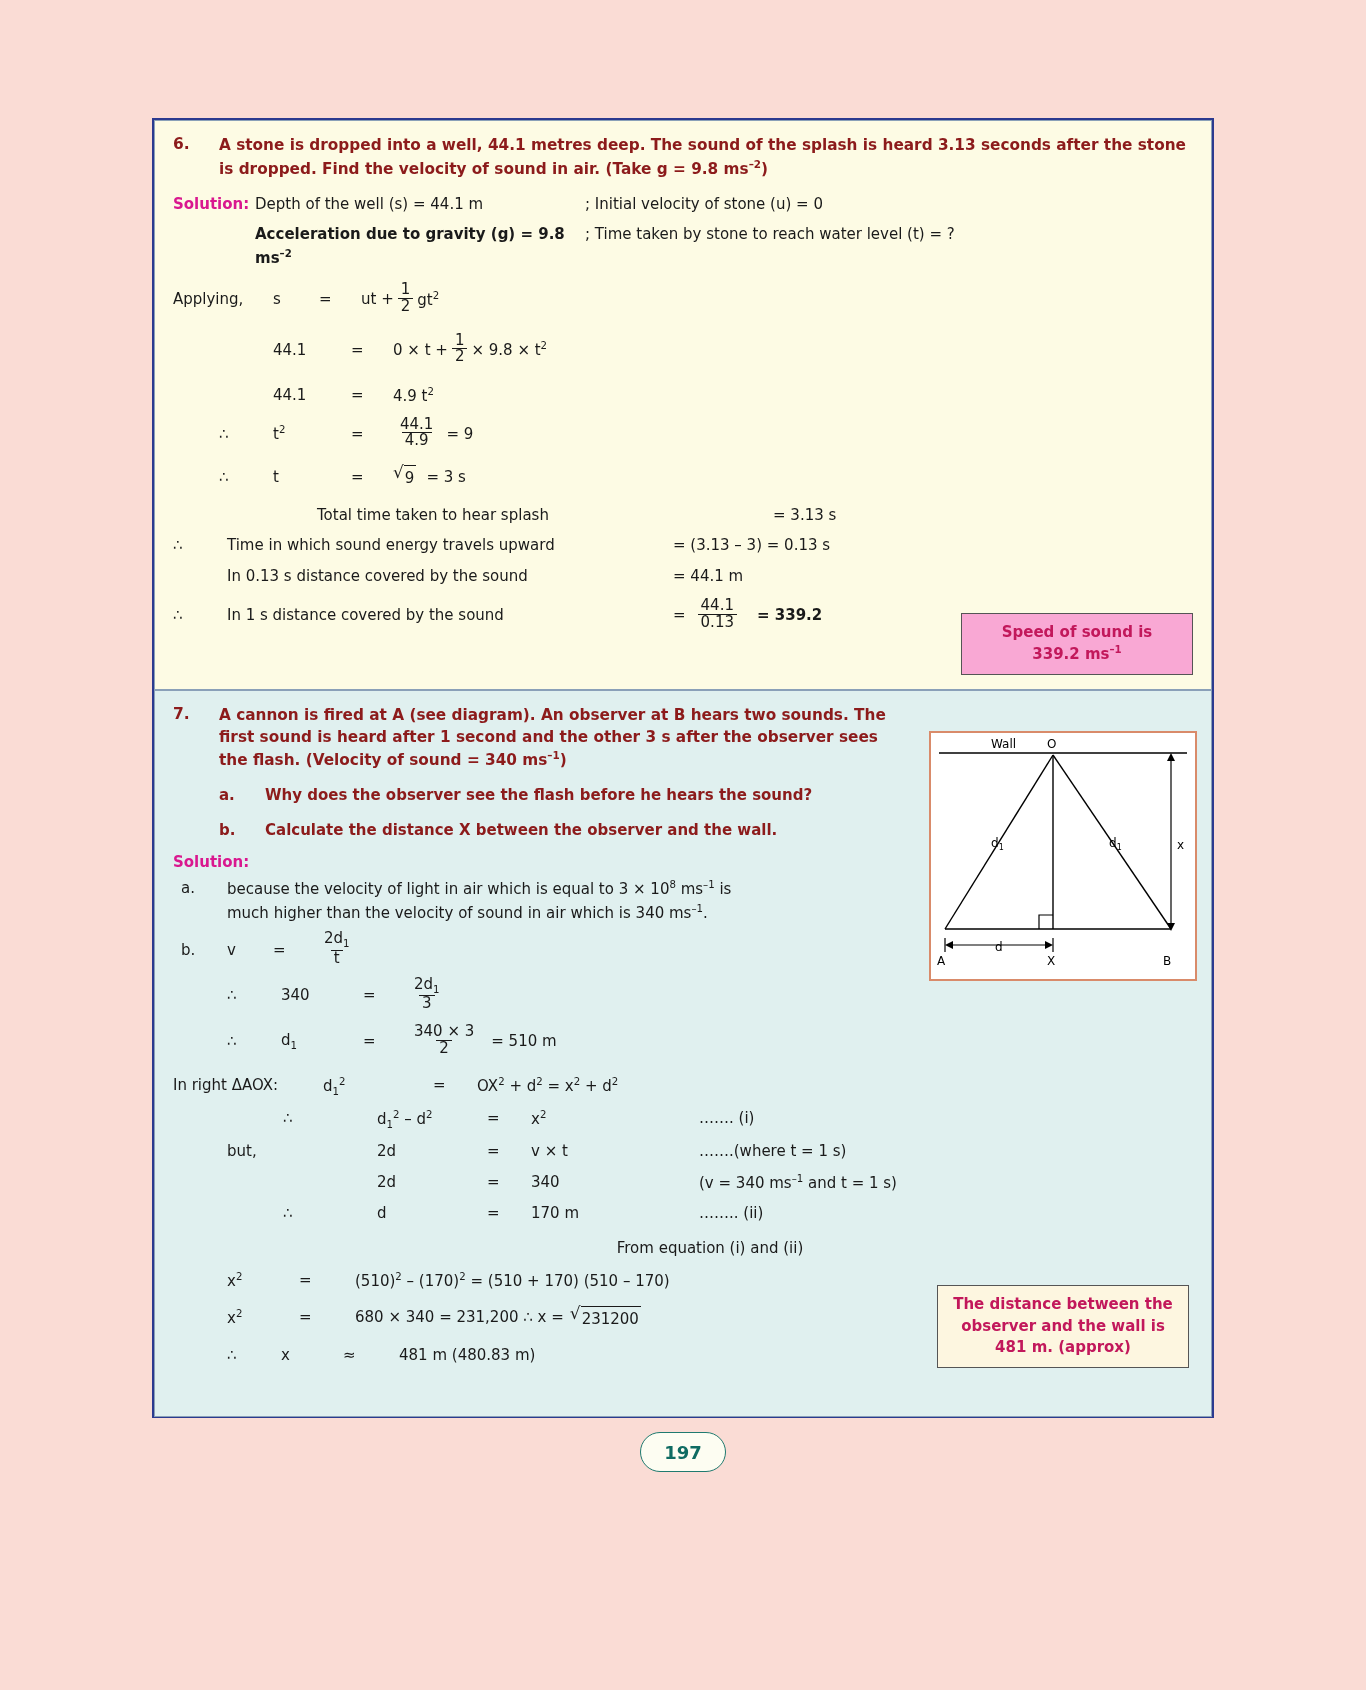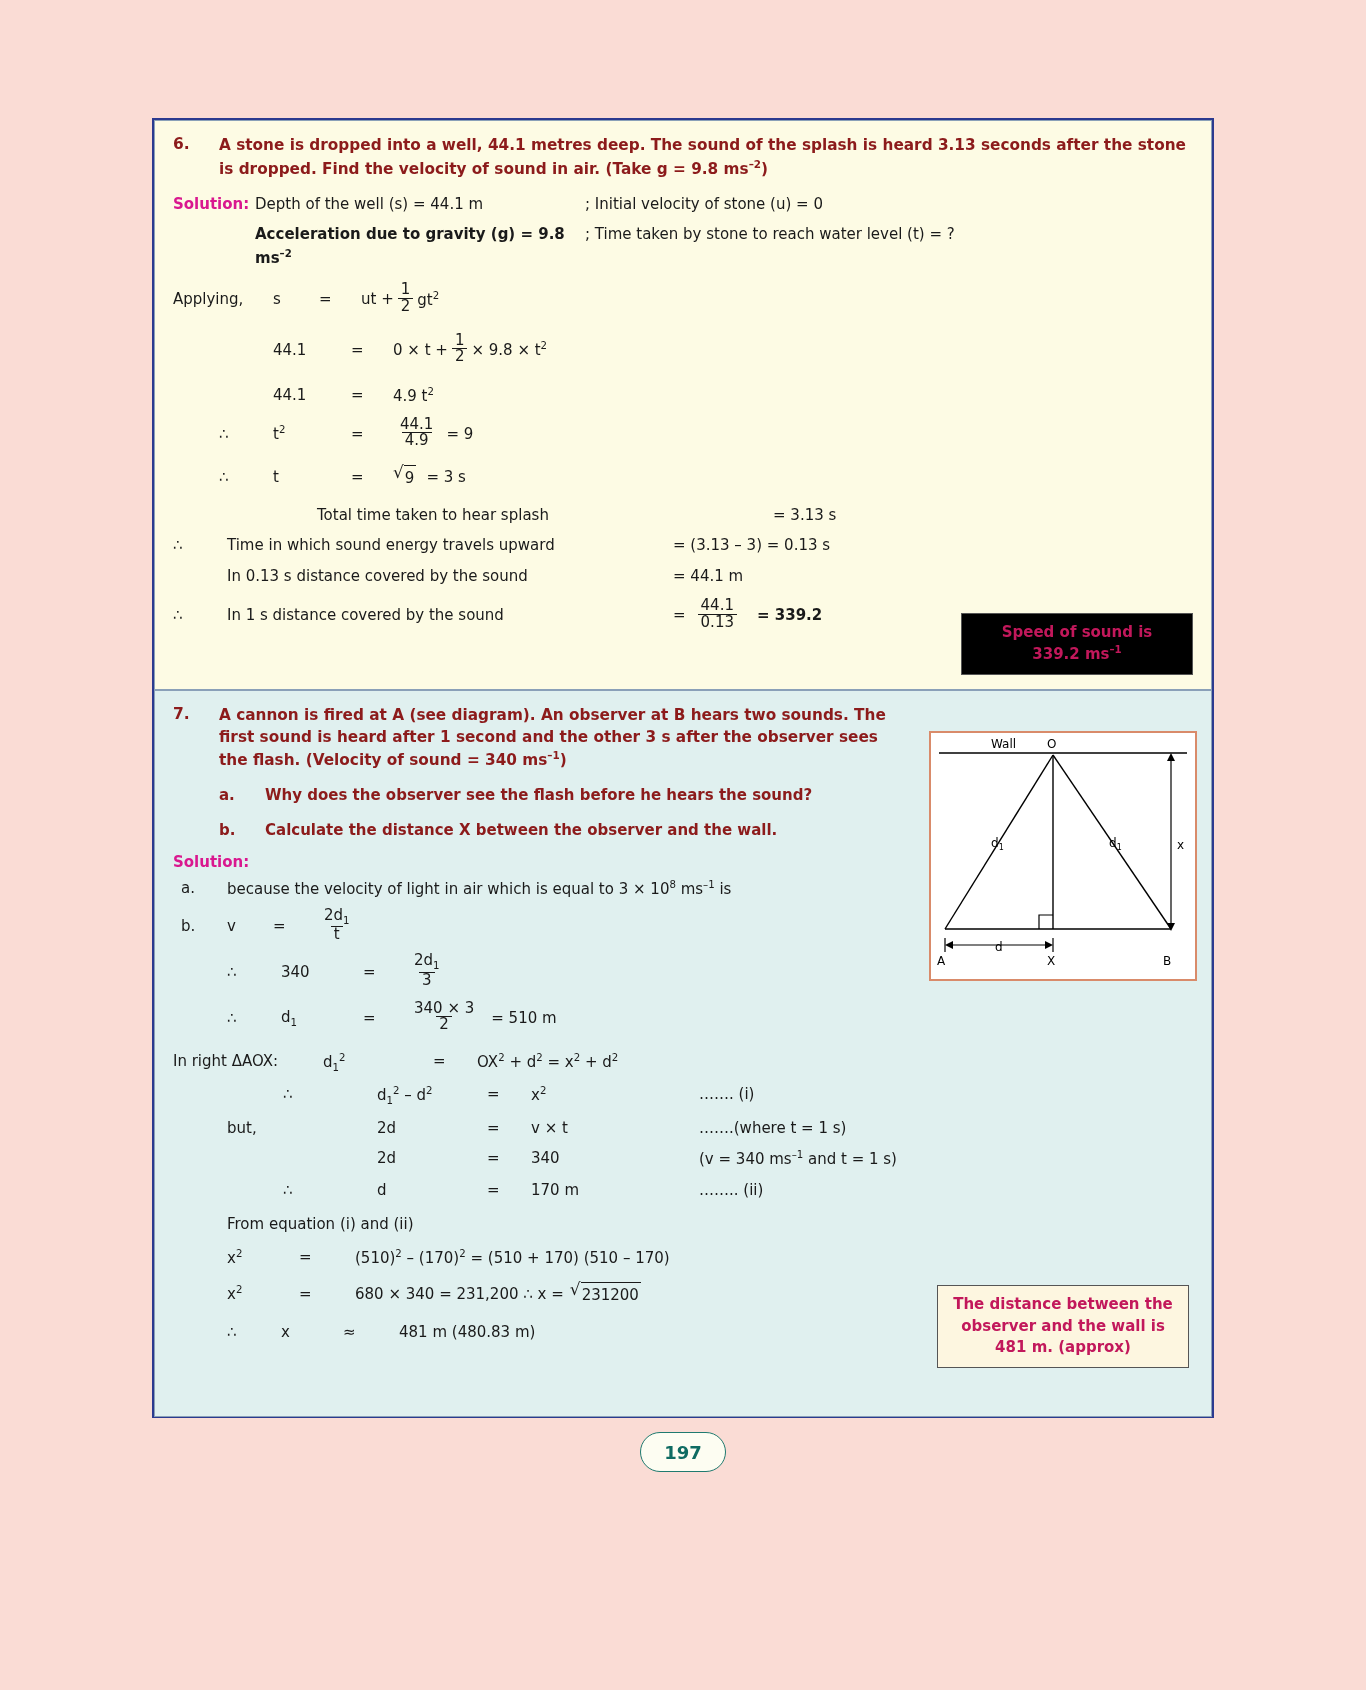--- a/index.html
+++ b/index.html
@@ -88,21 +88,21 @@
   }
   .sqrt .radical { font-size: 17px; line-height: 1; }
   .sqrt .radicand {
     border-top: 1.5px solid #1a1a1a;
     padding: 1px 2px 0 1px;
     margin-top: 1px;
   }
 
   .note-box {
     border: 1px solid #555;
-    background: #000000;
+    background: #f9a8d4;
     color: #c2185b;
     font-weight: bold;
     text-align: center;
     font-size: 15px;
     line-height: 1.45;
     padding: 8px 12px;
     box-sizing: border-box;
   }
   .note-box.pink2 {
     background: #fdf6e0;
@@ -326,20 +326,21 @@
       <div style="width:46px;margin-left:46px;font-weight:bold;color:#8c1b1b;">b.</div>
       <div style="font-weight:bold;color:#8c1b1b;">Calculate the distance X between the observer and the wall.</div>
     </div>
 
     <div class="sol-label" style="margin-top:12px;">Solution:</div>
 
     <div class="row" style="margin-top:6px;">
       <div style="width:46px;margin-left:8px;">a.</div>
       <div style="width:660px;">
         <div>because the velocity of light in air which is equal to 3  ×  10<sup>8</sup> ms<sup>–1</sup> is</div>
+        <div>much higher than the velocity of sound in air which is 340 ms<sup>–1</sup>.</div>
       </div>
     </div>
 
     <div class="row" style="margin-top:8px;align-items:center;">
       <div style="width:46px;margin-left:8px;">b.</div>
       <div style="width:46px;">v</div>
       <div style="width:44px;">=</div>
       <div class="frac">
         <span class="num">2d<sub>1</sub></span>
         <span class="den">t</span>
@@ -400,21 +401,21 @@
     </div>
 
     <div class="row" style="margin-top:8px;">
       <div style="width:150px;margin-left:54px;padding-left:56px;box-sizing:border-box;">∴</div>
       <div style="width:110px;">d</div>
       <div style="width:44px;">=</div>
       <div style="width:168px;">170 m</div>
       <div>……..  (ii)</div>
     </div>
 
-    <div class="row" style="margin-top:12px;">
+    <div class="row" style="margin-top:12px;justify-content:center;">
       <div style="margin-left:54px;">From equation (i) and (ii)</div>
     </div>
 
     <div class="row" style="margin-top:10px;">
       <div style="width:72px;margin-left:54px;">x<sup>2</sup></div>
       <div style="width:56px;">=</div>
       <div>(510)<sup>2</sup> – (170)<sup>2</sup>   =   (510 + 170) (510 – 170)</div>
     </div>
 
     <div class="row" style="margin-top:12px;align-items:center;">

